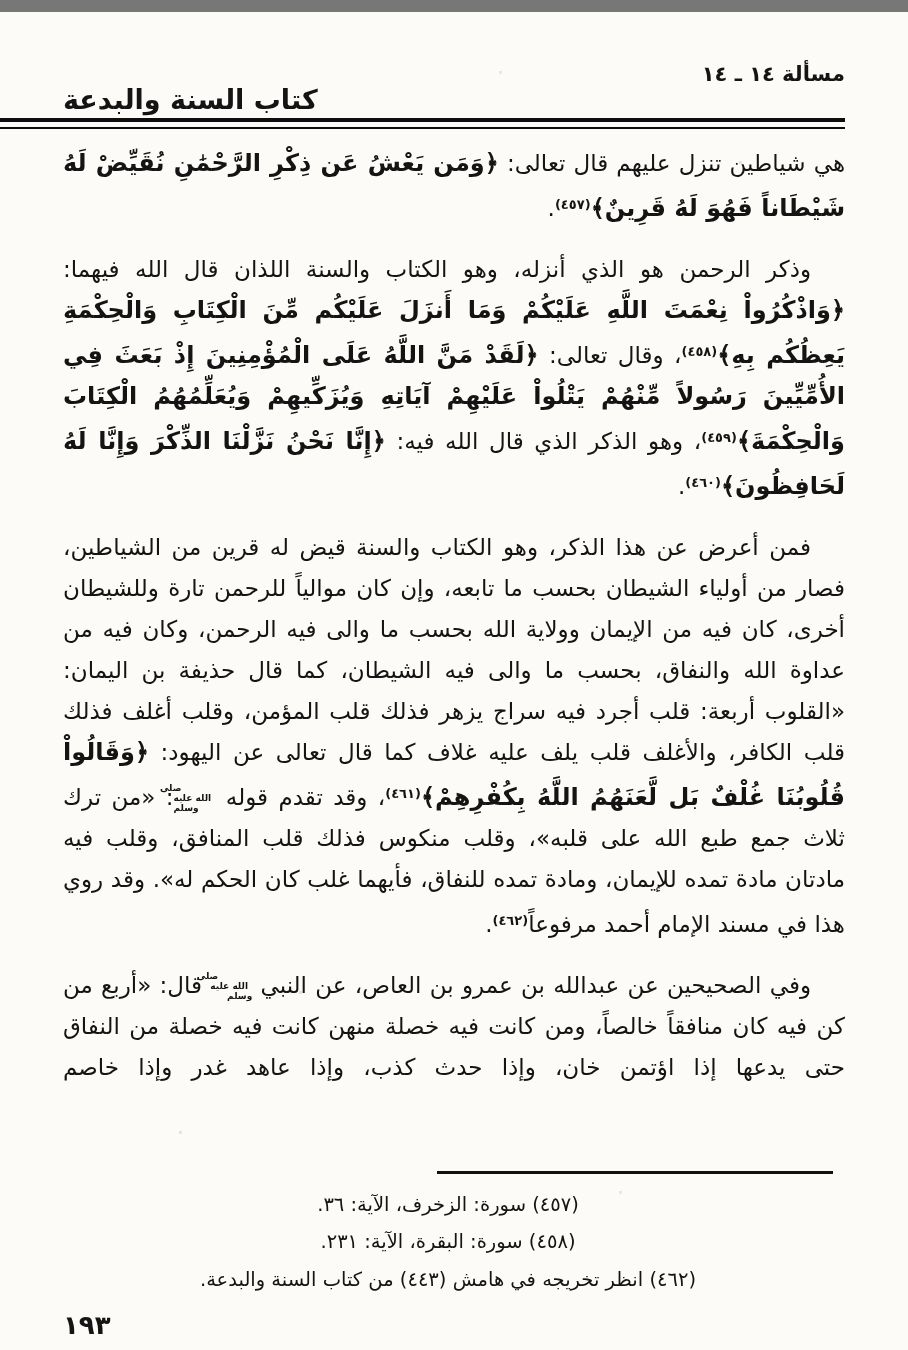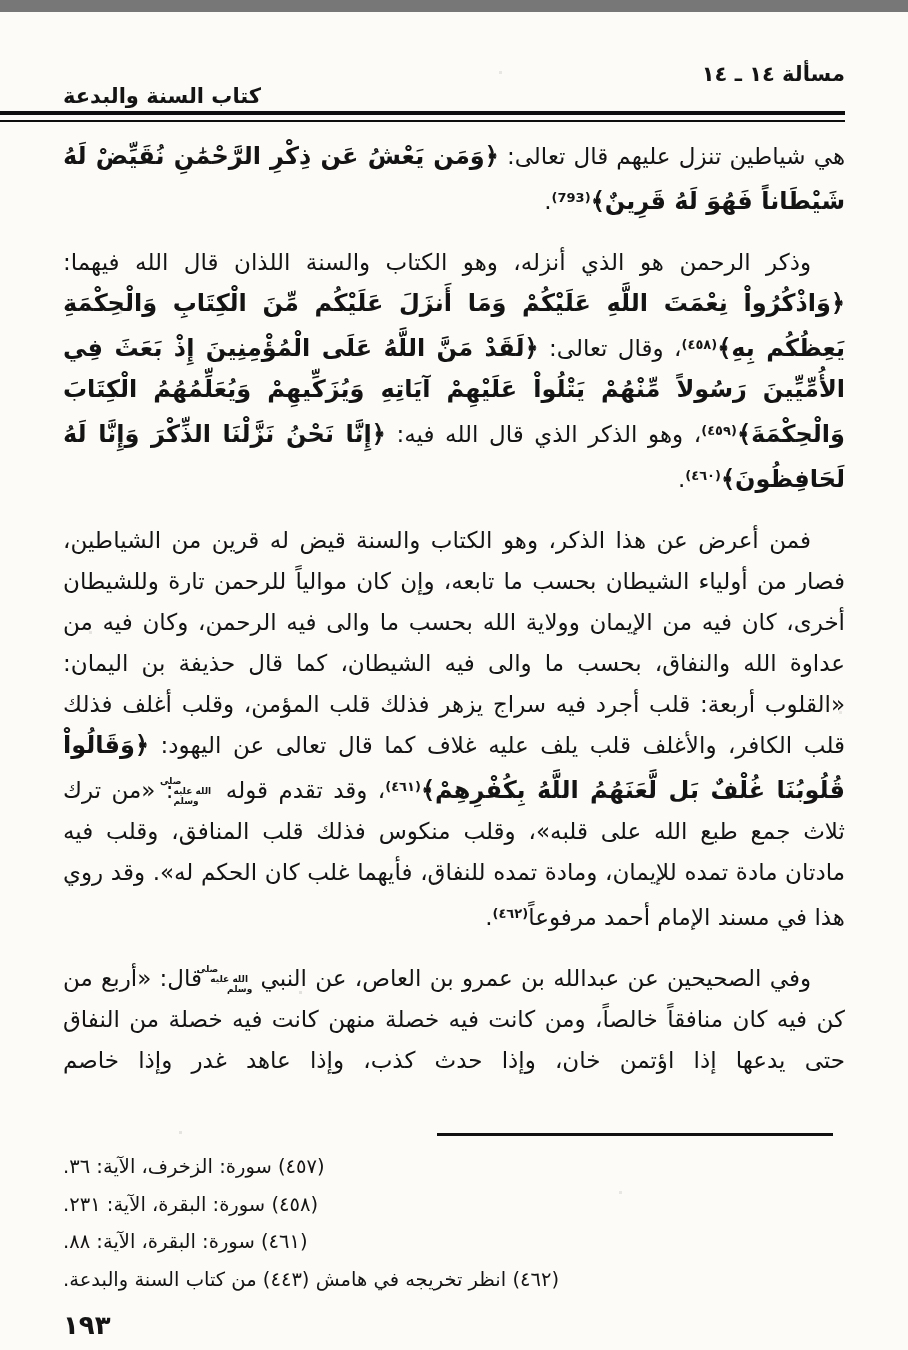--- a/index.html
+++ b/index.html
@@ -20,21 +20,21 @@
     justify-content: space-between;
     align-items: flex-start;
     padding: 50px 63px 0 63px;
   }
   .header-issue {
     font-size: 21px;
     font-weight: bold;
     line-height: 1.2;
   }
   .header-book {
-    font-size: 21px;
+    font-size: 27px;
     font-weight: bold;
     margin-top: 22px;
     line-height: 1.2;
   }
   .rule-double {
     margin: 2px 63px 0 0;
     margin-left: 0;
     border-top: 4px solid #0e0e0e;
     border-bottom: 2px solid #0e0e0e;
     height: 5px;
@@ -76,21 +76,21 @@
     bottom: 22px;
   }
   .fn-rule {
     width: 396px;
     margin-right: 12px;
     border-top: 3px solid #111;
     margin-bottom: 12px;
   }
   .footnotes { padding-right: 12px; }
   .fn {
-    text-align: left;
+    text-align: center;
     font-size: 19.5px;
     line-height: 37.5px;
   }
   .page-number {
     text-align: left;
     font-size: 26px;
     font-weight: bold;
     margin-top: 12px;
     letter-spacing: 2px;
   }
@@ -127,36 +127,35 @@
 <div class="page">
 
   <div class="header">
     <div class="header-issue">مسألة ١٤ ـ ١٤</div>
     <div class="header-book">كتاب السنة والبدعة</div>
   </div>
   <div class="rule-double"></div>
 
   <div class="content">
 
-    <p class="p"><span>هي شياطين تنزل عليهم قال تعالى: </span><span class="quran">﴿وَمَن يَعْشُ عَن ذِكْرِ الرَّحْمَٰنِ نُقَيِّضْ لَهُ شَيْطَاناً فَهُوَ لَهُ قَرِينٌ﴾</span><span class="fnref">(793)</span><span>.</span></p>
+    <p class="p"><span>هي شياطين تنزل عليهم قال تعالى: </span><span class="quran">﴿وَمَن يَعْشُ عَن ذِكْرِ الرَّحْمَٰنِ نُقَيِّضْ لَهُ شَيْطَاناً فَهُوَ لَهُ قَرِينٌ﴾</span><span class="fnref">(٤٥٧)</span><span>.</span></p>
 
     <p class="p indent"><span>وذكر الرحمن هو الذي أنزله، وهو الكتاب والسنة اللذان قال الله فيهما: </span><span class="quran">﴿وَاذْكُرُواْ نِعْمَتَ اللَّهِ عَلَيْكُمْ وَمَا أَنزَلَ عَلَيْكُم مِّنَ الْكِتَابِ وَالْحِكْمَةِ يَعِظُكُم بِهِ﴾</span><span class="fnref">(٤٥٨)</span><span>، وقال تعالى: </span><span class="quran">﴿لَقَدْ مَنَّ اللَّهُ عَلَى الْمُؤْمِنِينَ إِذْ بَعَثَ فِي الأُمِّيِّينَ رَسُولاً مِّنْهُمْ يَتْلُواْ عَلَيْهِمْ آيَاتِهِ وَيُزَكِّيهِمْ وَيُعَلِّمُهُمُ الْكِتَابَ وَالْحِكْمَةَ﴾</span><span class="fnref">(٤٥٩)</span><span>، وهو الذكر الذي قال الله فيه: </span><span class="quran">﴿إِنَّا نَحْنُ نَزَّلْنَا الذِّكْرَ وَإِنَّا لَهُ لَحَافِظُونَ﴾</span><span class="fnref">(٤٦٠)</span><span>.</span></p>
 
     <p class="p indent"><span>فمن أعرض عن هذا الذكر، وهو الكتاب والسنة قيض له قرين من الشياطين، فصار من أولياء الشيطان بحسب ما تابعه، وإن كان موالياً للرحمن تارة وللشيطان أخرى، كان فيه من الإيمان وولاية الله بحسب ما والى فيه الرحمن، وكان فيه من عداوة الله والنفاق، بحسب ما والى فيه الشيطان، كما قال حذيفة بن اليمان: «القلوب أربعة: قلب أجرد فيه سراج يزهر فذلك قلب المؤمن، وقلب أغلف فذلك قلب الكافر، والأغلف قلب يلف عليه غلاف كما قال تعالى عن اليهود: </span><span class="quran">﴿وَقَالُواْ قُلُوبُنَا غُلْفٌ بَل لَّعَنَهُمُ اللَّهُ بِكُفْرِهِمْ﴾</span><span class="fnref">(٤٦١)</span><span>، وقد تقدم قوله </span><span class="saw">صلى الله عليه وسلم</span><span>: «من ترك ثلاث جمع طبع الله على قلبه»، وقلب منكوس فذلك قلب المنافق، وقلب فيه مادتان مادة تمده للإيمان، ومادة تمده للنفاق، فأيهما غلب كان الحكم له». وقد روي هذا في مسند الإمام أحمد مرفوعاً</span><span class="fnref">(٤٦٢)</span><span>.</span></p>
 
     <p class="p indent fill-last"><span>وفي الصحيحين عن عبدالله بن عمرو بن العاص، عن النبي </span><span class="saw">صلى الله عليه وسلم</span><span> قال: «أربع من كن فيه كان منافقاً خالصاً، ومن كانت فيه خصلة منهن كانت فيه خصلة من النفاق حتى يدعها إذا اؤتمن خان، وإذا حدث كذب، وإذا عاهد غدر وإذا خاصم</span></p>
 
   </div>
 
   <div class="footer">
     <div class="fn-rule"></div>
     <div class="footnotes">
       <div class="fn">(٤٥٧) سورة: الزخرف، الآية: ٣٦.</div>
       <div class="fn">(٤٥٨) سورة: البقرة، الآية: ٢٣١.</div>
-      <div class="fn">(٤٦١) سورة: البقرة، الآية: ٨٨.</div>
       <div class="fn">(٤٦٢) انظر تخريجه في هامش (٤٤٣) من كتاب السنة والبدعة.</div>
     </div>
     <div class="page-number">١٩٣</div>
   </div>
 
   <div class="ink-mark"></div>
   <div class="specks"></div>
 
 </div>
 

